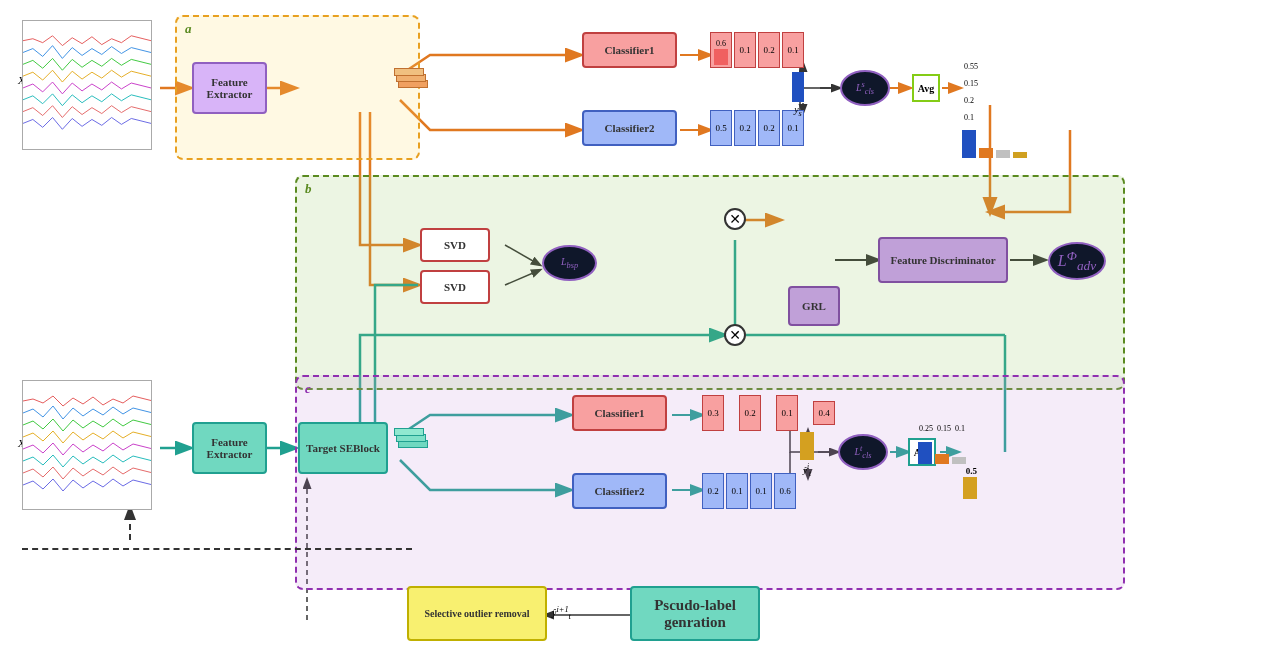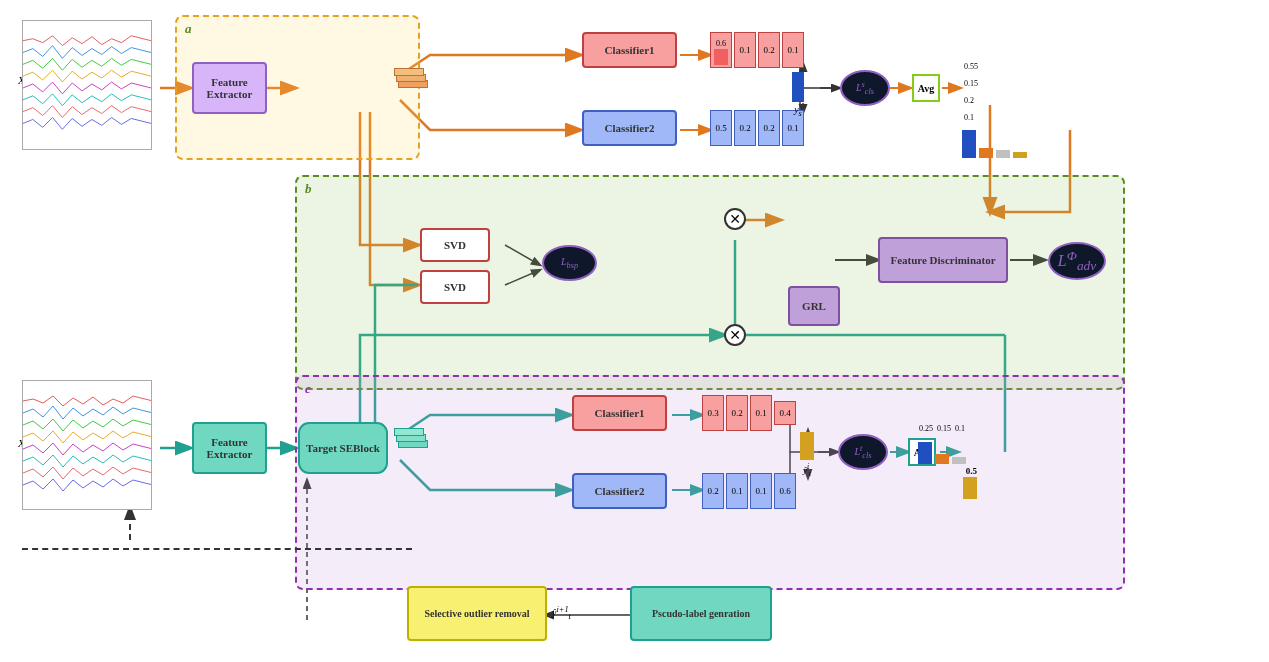--- a/index.html
+++ b/index.html
@@ -384,39 +384,39 @@
   </div>
 
   <div class="oval-label" style="left:1048px; top:242px; width:58px; height:38px; border-color:#9060c0; color:#9060c0;">
     <span style="font-style:italic; font-size:16px;"><i>L<sup>Φ</sup><sub>adv</sub></i></span>
   </div>
 
   <div class="block" style="left:192px; top:422px; width:75px; height:52px; background:#70d8c0; border-color:#20a090; color:#333;">
     <span>Feature Extractor</span>
   </div>
 
-  <div class="block" style="left:298px; top:422px; width:90px; height:52px; background:#70d8c0; border-color:#20a090; color:#333;border-radius:11px;">
+  <div class="block" style="left:298px; top:422px; width:90px; height:52px; background:#70d8c0; border-color:#20a090; color:#333;">
     <span>Target SEBlock</span>
   </div>
 
   <div style="position:absolute; left:393px; top:420px;">
     <div style="width:30px; height:8px; background:#70d8c0; border:1px solid #20a090; position:absolute; top:20px; left:5px;"></div>
     <div style="width:30px; height:8px; background:#80e0c8; border:1px solid #20a090; position:absolute; top:14px; left:3px;"></div>
     <div style="width:30px; height:8px; background:#90e8d0; border:1px solid #20a090; position:absolute; top:8px; left:1px;"></div>
   </div>
 
   <div class="block" style="left:572px; top:395px; width:95px; height:36px; background:#f8a0a0; border-color:#c04040; color:#333;">
     <span>Classifier1</span>
   </div>
 
   <div class="block" style="left:572px; top:473px; width:95px; height:36px; background:#a0b8f8; border-color:#4060c0; color:#333;">
     <span>Classifier2</span>
   </div>
 
-  <div style="position:absolute; left:702px; top:395px; display:flex; gap:2px; align-items:center;">
+  <div style="position:absolute; left:702px; top:395px; display:flex; gap:15px; align-items:center;">
     <div style="width:22px; height:36px; background:#f8a0a0; border:1px solid #c04040; display:flex; align-items:center; justify-content:center; font-size:9px;">0.3</div>
     <div style="width:22px; height:36px; background:#f8a0a0; border:1px solid #c04040; display:flex; align-items:center; justify-content:center; font-size:9px;">0.2</div>
     <div style="width:22px; height:36px; background:#f8a0a0; border:1px solid #c04040; display:flex; align-items:center; justify-content:center; font-size:9px;">0.1</div>
     <div style="width:22px; height:24px; background:#f8a0a0; border:1px solid #c04040; display:flex; align-items:center; justify-content:center; font-size:9px;">0.4</div>
   </div>
 
   <div style="position:absolute; left:702px; top:473px; display:flex; gap:2px; align-items:center;">
     <div style="width:22px; height:36px; background:#a0b8f8; border:1px solid #4060c0; display:flex; align-items:center; justify-content:center; font-size:9px;">0.2</div>
     <div style="width:22px; height:36px; background:#a0b8f8; border:1px solid #4060c0; display:flex; align-items:center; justify-content:center; font-size:9px;">0.1</div>
     <div style="width:22px; height:36px; background:#a0b8f8; border:1px solid #4060c0; display:flex; align-items:center; justify-content:center; font-size:9px;">0.1</div>
@@ -448,21 +448,21 @@
       <div style="width:14px; height:7px; background:#c0c0c0;"></div>
     </div>
     <div style="font-size:9px; margin-top:2px; font-weight:bold; text-align:right;">0.5</div>
     <div style="width:14px; height:22px; background:#d4a020; margin-top:1px; margin-left:45px;"></div>
   </div>
 
   <div class="block" style="left:407px; top:586px; width:140px; height:55px; background:#f8f070; border-color:#c0b000; color:#333; font-size:10px; font-weight:bold;">
     <span>Selective outlier removal</span>
   </div>
 
-  <div class="block" style="left:630px; top:586px; width:142px; height:55px; background:#70d8c0; border-color:#20a090; color:#333; font-size:10px; font-weight:bold;">
+  <div class="block" style="left:630px; top:586px; width:130px; height:55px; background:#70d8c0; border-color:#20a090; color:#333; font-size:15px; font-weight:bold;">
     <span>Pscudo-label genration</span>
   </div>
 
   <div style="position:absolute; left:552px; top:605px; font-size:10px; font-style:italic;">
     ŷ<sup>i+1</sup><sub>t</sub>
   </div>
 
   <div style="position:absolute; left:22px; top:548px; width:390px; border-top:2px dashed #333;"></div>
 
 </div>

